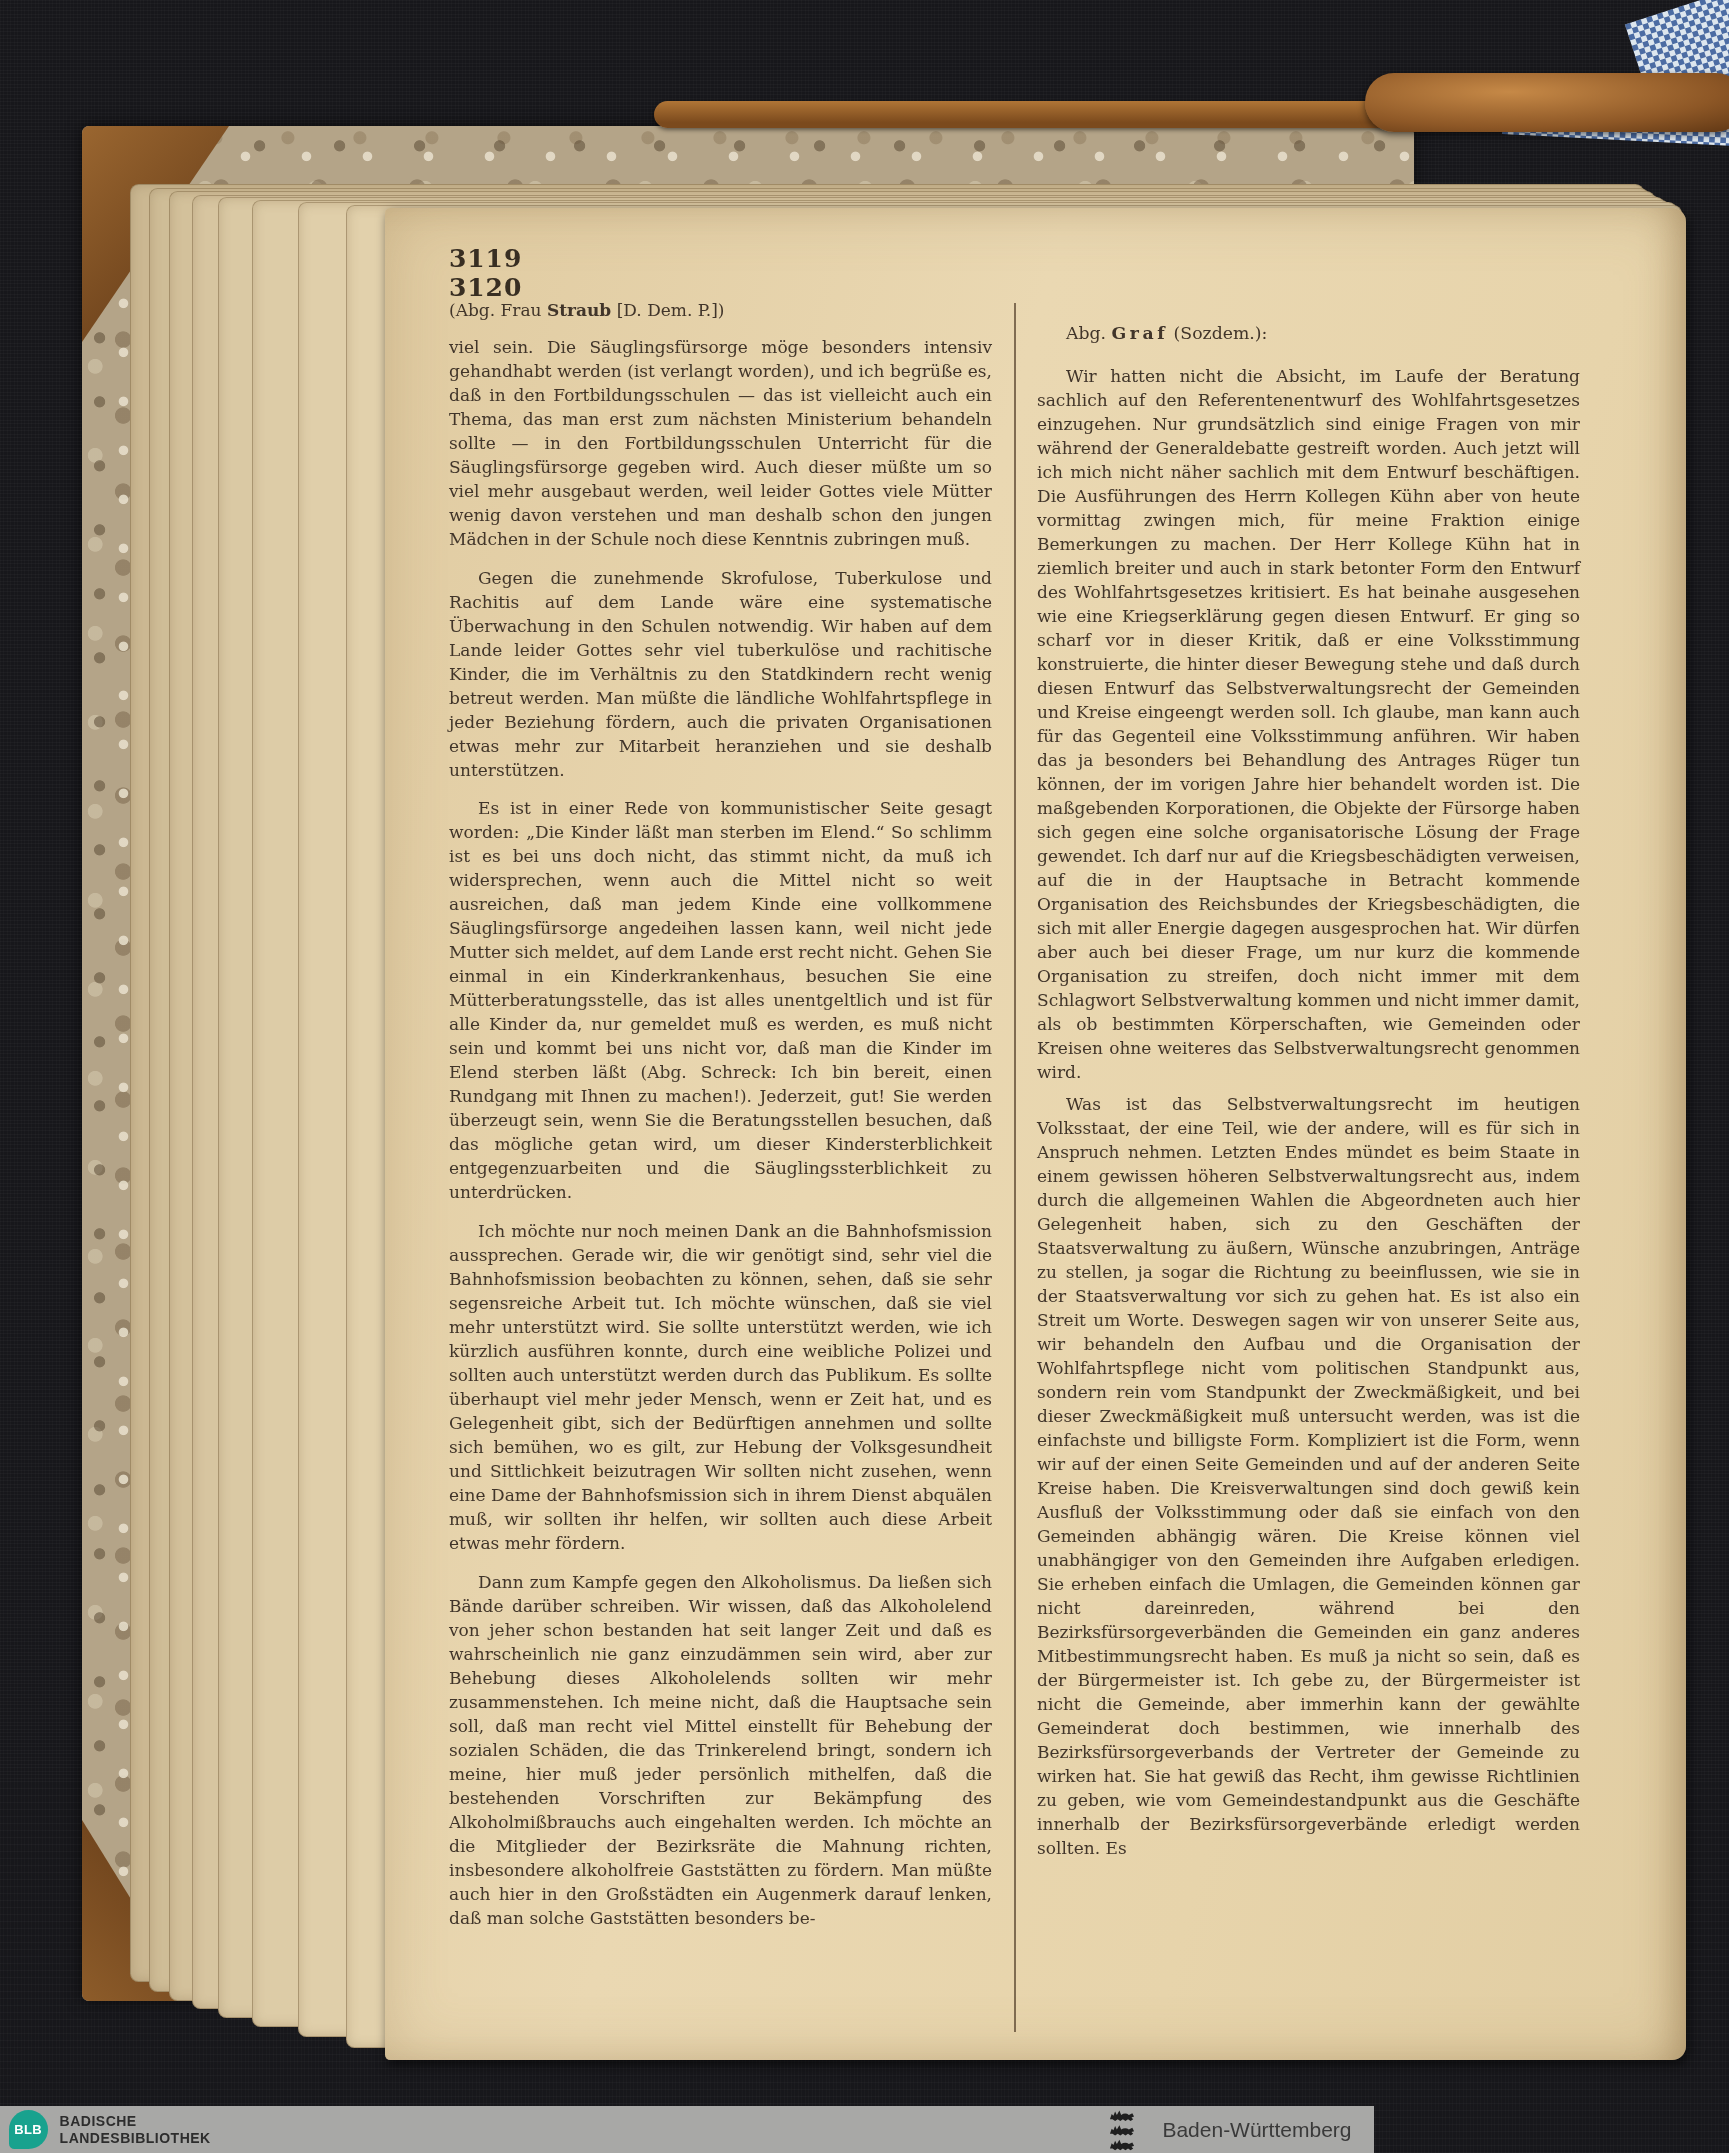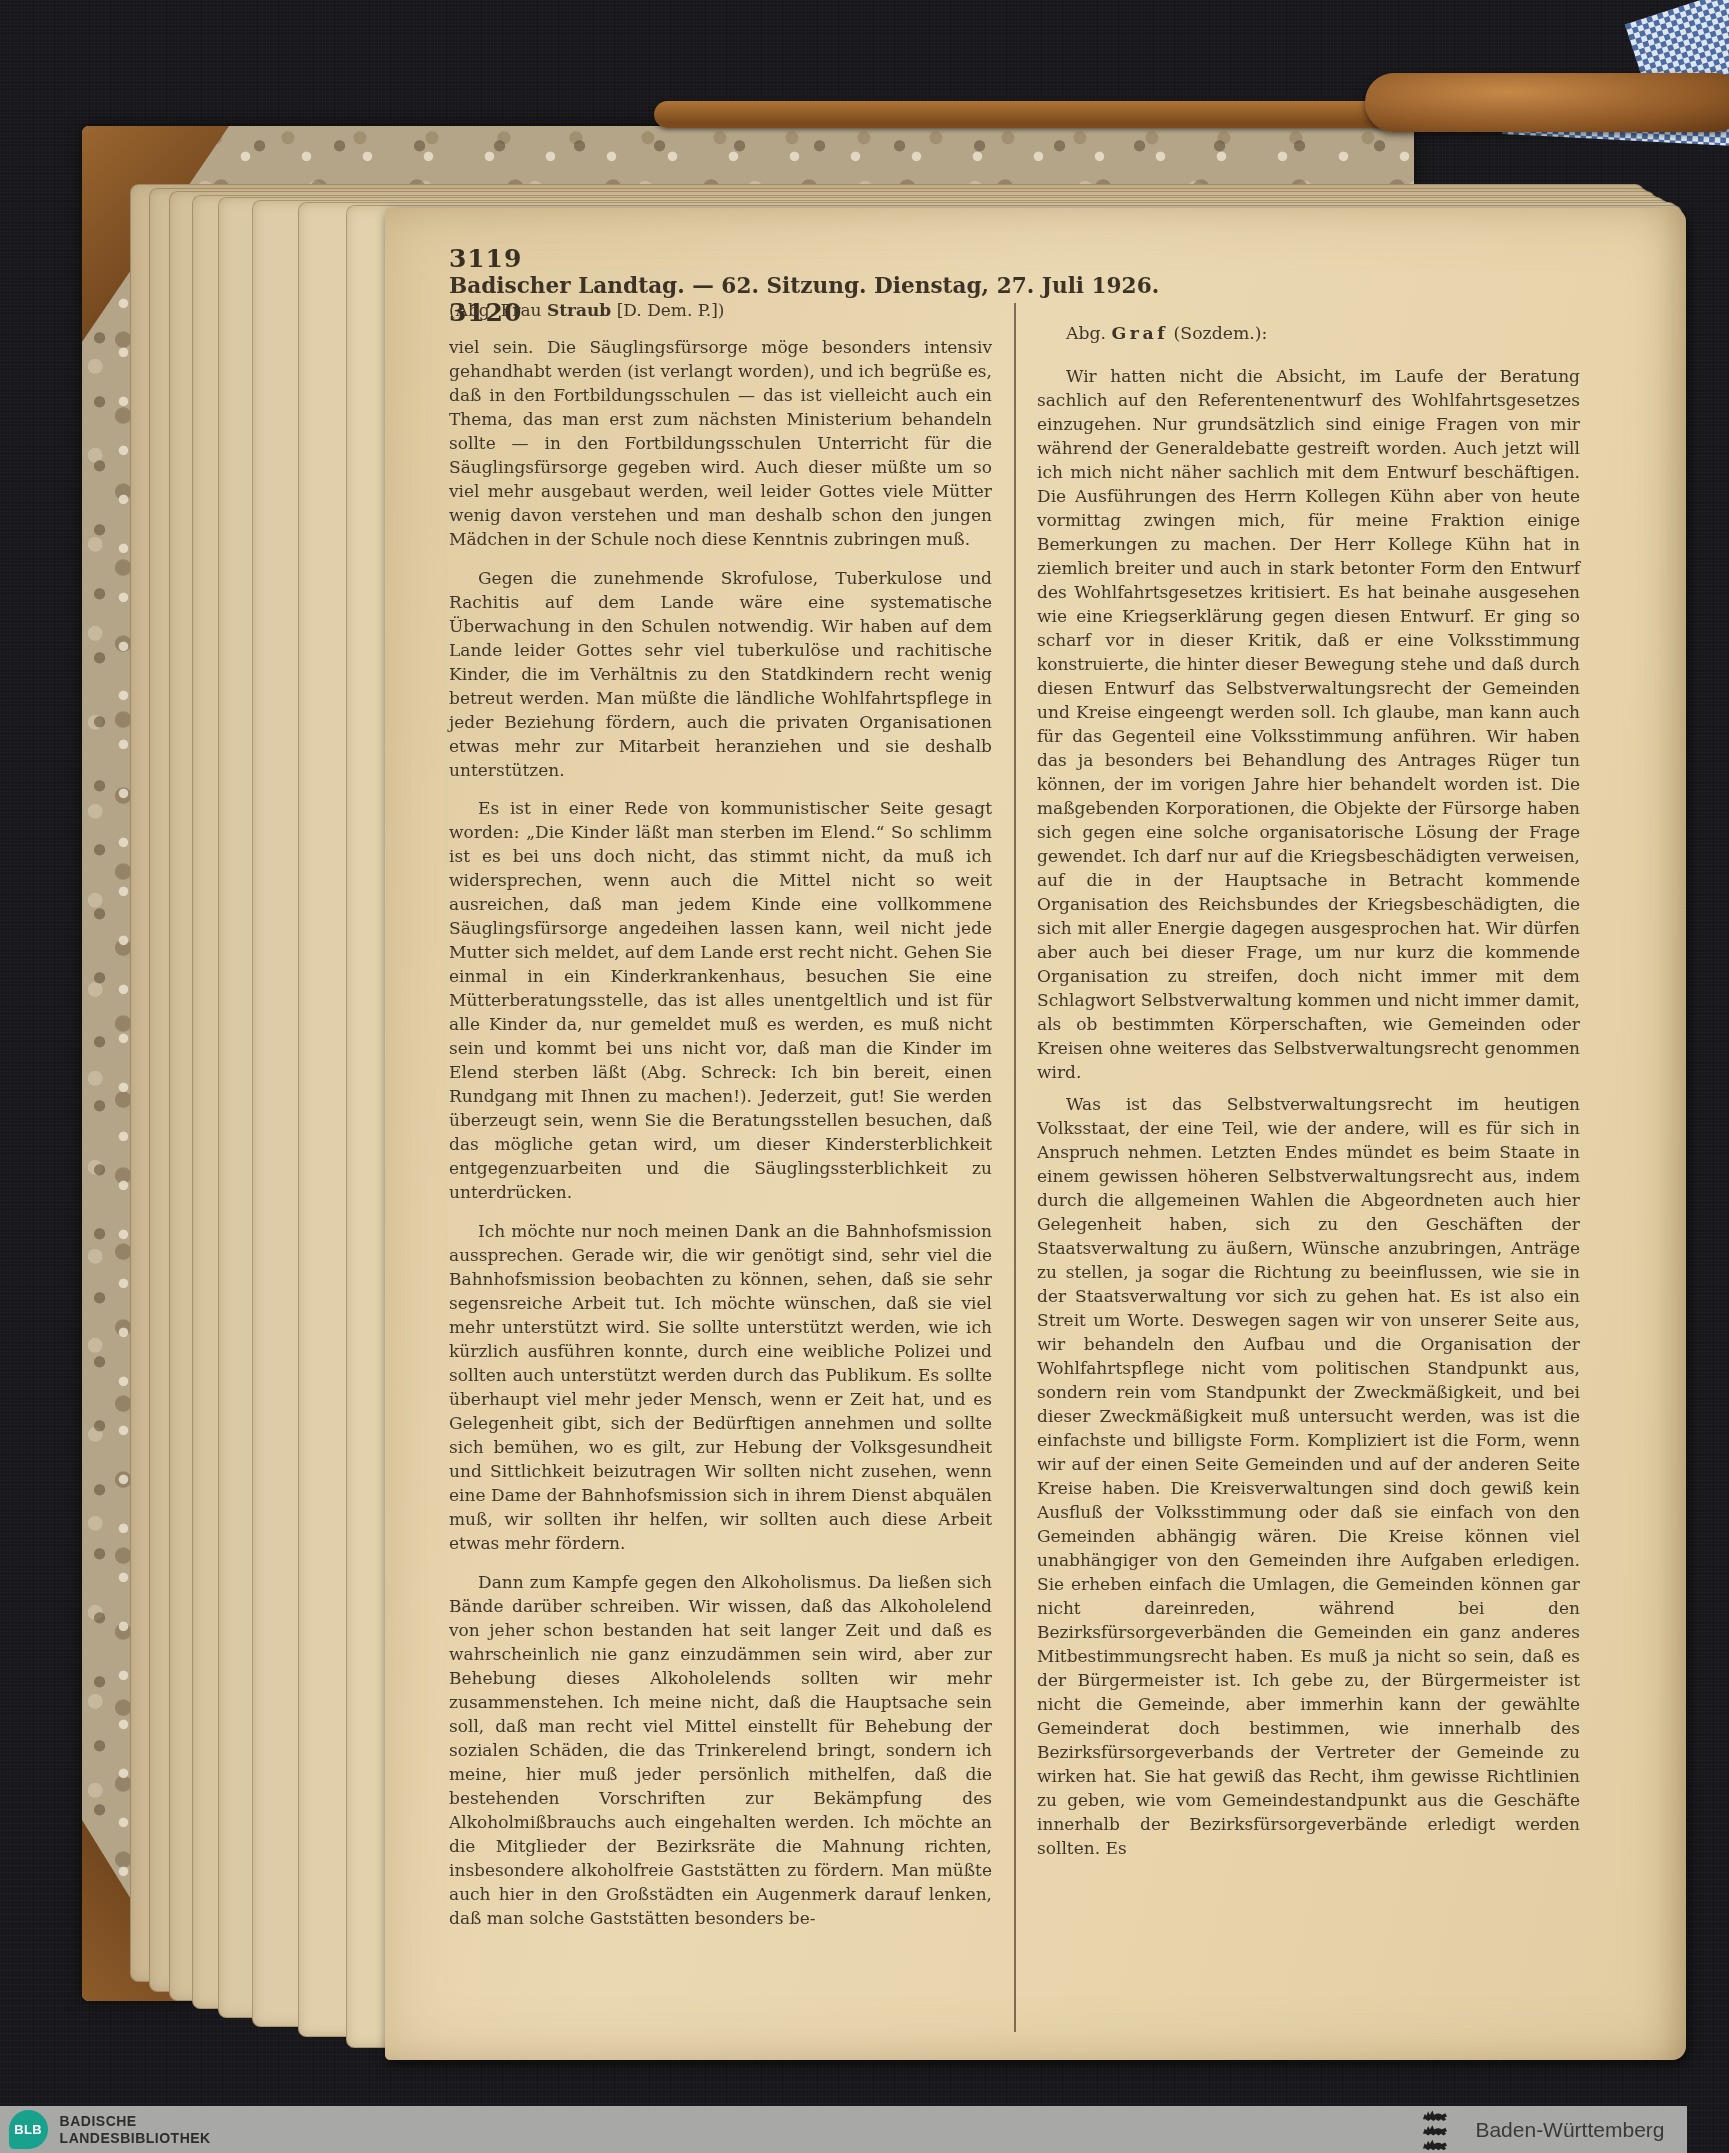--- a/index.html
+++ b/index.html
@@ -111,21 +111,21 @@
   }
   .snake-body {
     position: absolute; left: 1365px; top: 73px; width: 380px; height: 59px;
     border-radius: 29px;
     background: radial-gradient(ellipse at 38% 32%, #c68947, #8d5726 62%, #5d3513);
     box-shadow: 0 2.6px 7px rgba(0,0,0,.55);
     z-index: 8;
   }
   
   .footer {
-    position: absolute; left: 0; bottom: 0; width: 1687px; height: 47px;
+    position: absolute; left: 0; bottom: 0; width: 1374px; height: 47px;
     background: #a8a8a6;
     font-family: "Liberation Sans", sans-serif;
     display: flex; justify-content: space-between;
     z-index: 20;
   }
   .footer-left { display: flex; align-items: center; gap: 12px; margin-left: 8.6px; }
   .blb-badge {
     width: 39px; height: 39px; border-radius: 50% 50% 50% 14%;
     background: #18a28e; color: #ffffff;
     display: flex; align-items: center; justify-content: center;
@@ -152,21 +152,20 @@
   <div class="sheet s3"></div>
   <div class="sheet s4"></div>
   <div class="sheet s5"></div>
   <div class="sheet s6"></div>
   <div class="sheet s7"></div>
 
   <div class="page">
 
     <div class="page-header">
       <span class="pnum">3119</span>
-      <span class="ptitle">Badischer Landtag. — 62. Sitzung. Dienstag, 27. Juli 1926.</span>
       <span class="pnum">3120</span>
     </div>
 
     <div class="divider"></div>
 
     <div class="textcol col-left">
       <p class="speaker-note"><span>(Abg. Frau </span><b>Straub</b><span> [D. Dem. P.])</span></p>
       <div class="plist">
           <p>viel sein. Die Säuglingsfürsorge möge besonders intensiv gehandhabt werden (ist verlangt worden), und ich begrüße es, daß in den Fortbildungsschulen — das ist vielleicht auch ein Thema, das man erst zum nächsten Ministerium behandeln sollte — in den Fortbildungsschulen Unterricht für die Säuglingsfürsorge gegeben wird. Auch dieser müßte um so viel mehr ausgebaut werden, weil leider Gottes viele Mütter wenig davon verstehen und man deshalb schon den jungen Mädchen in der Schule noch diese Kenntnis zubringen muß.</p>
           <p>Gegen die zunehmende Skrofulose, Tuberkulose und Rachitis auf dem Lande wäre eine systematische Überwachung in den Schulen notwendig. Wir haben auf dem Lande leider Gottes sehr viel tuberkulöse und rachitische Kinder, die im Verhältnis zu den Statdkindern recht wenig betreut werden. Man müßte die ländliche Wohlfahrtspflege in jeder Beziehung fördern, auch die privaten Organisationen etwas mehr zur Mitarbeit heranziehen und sie deshalb unterstützen.</p>

